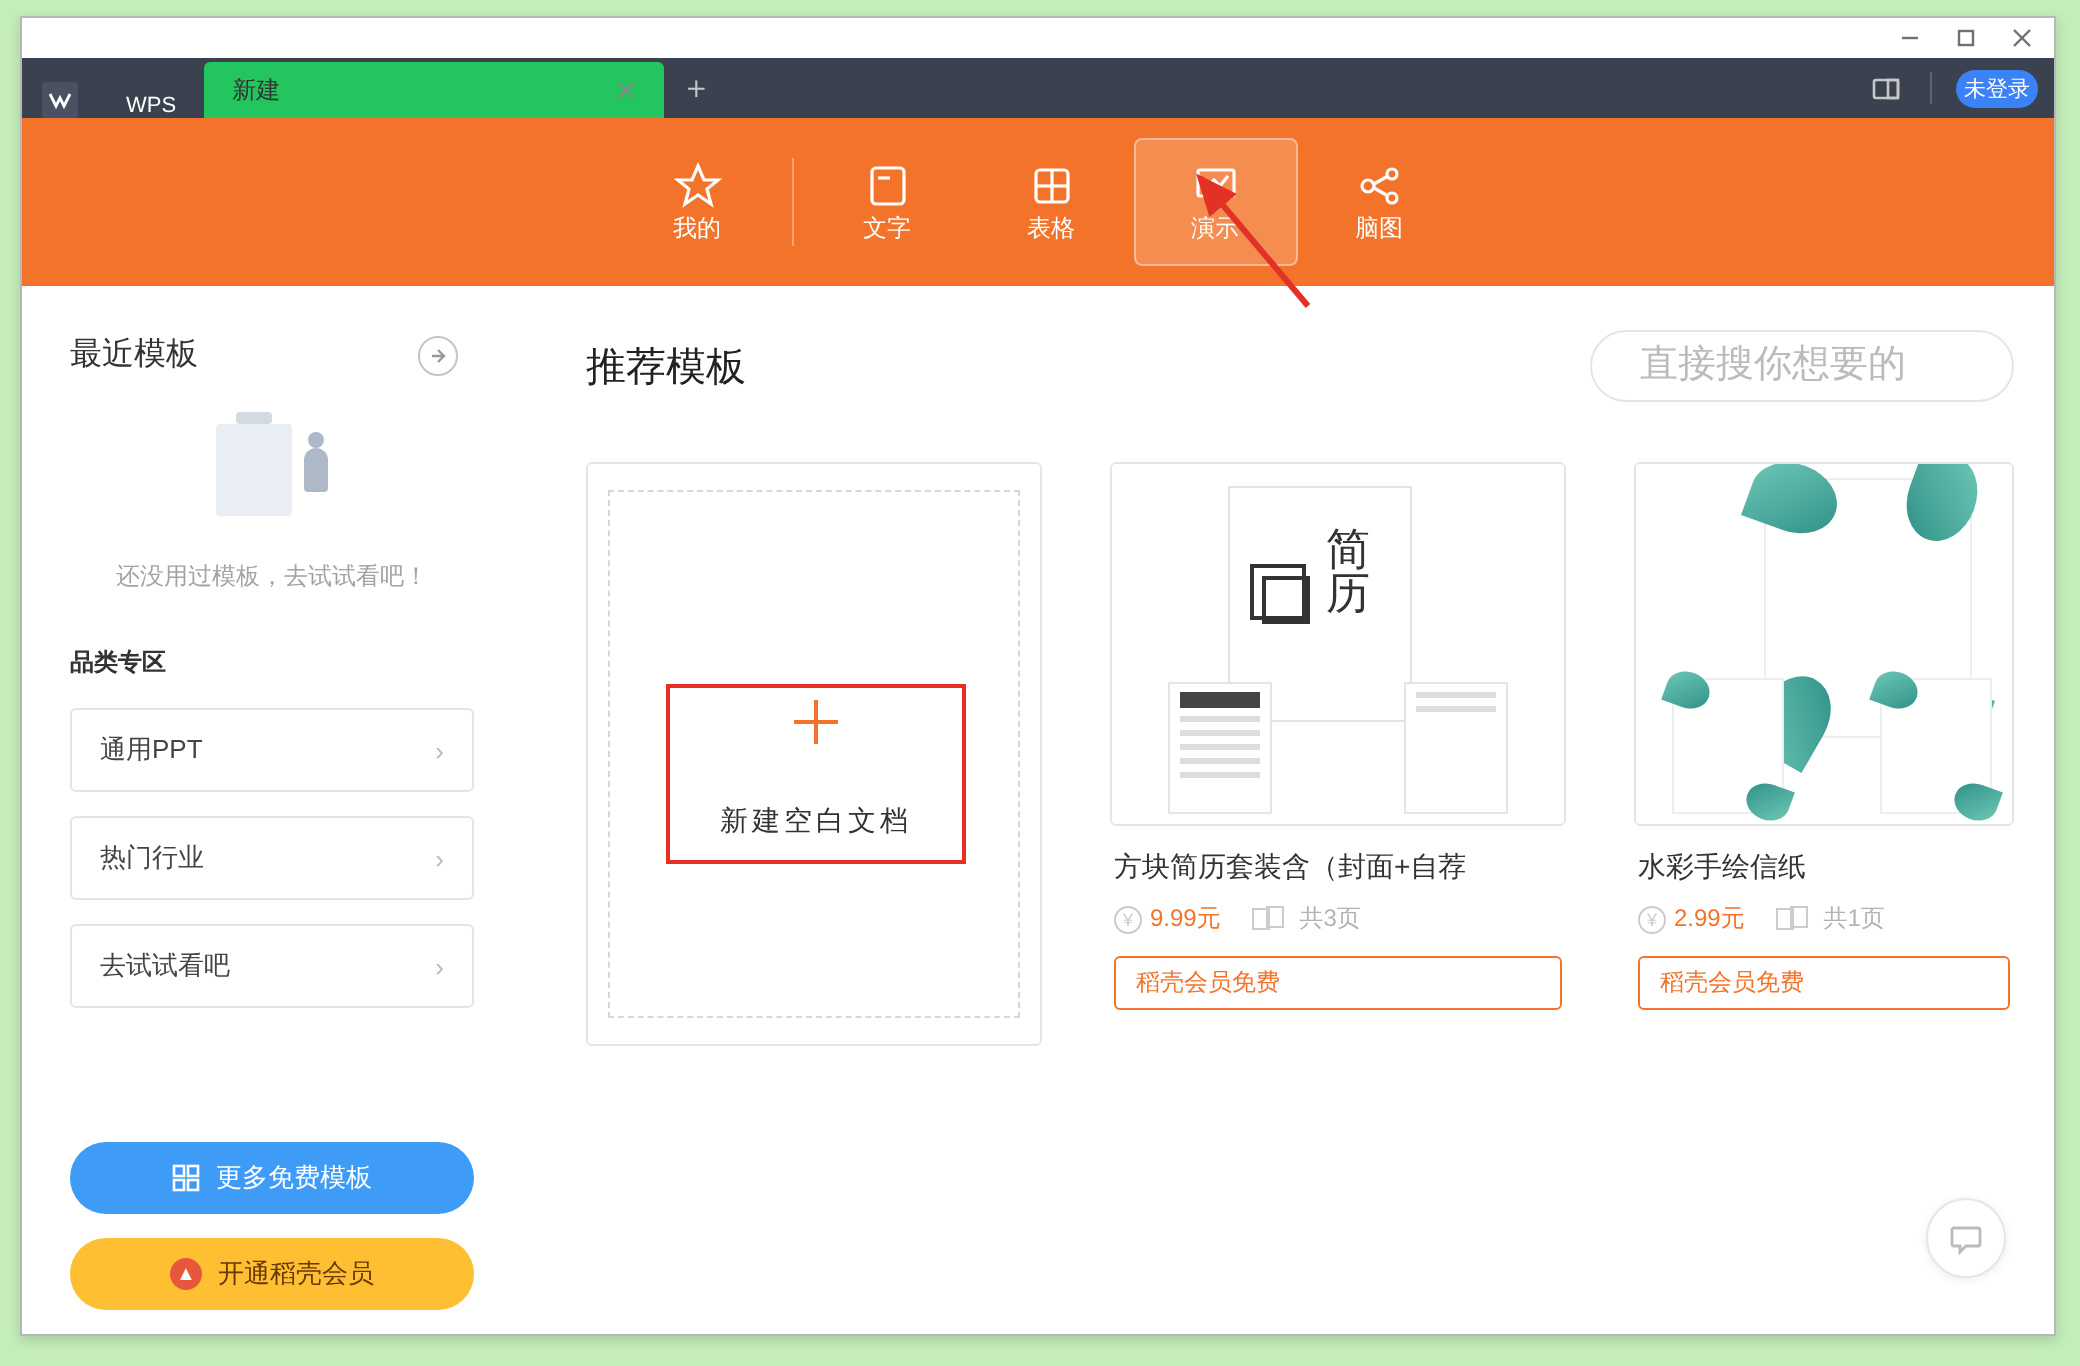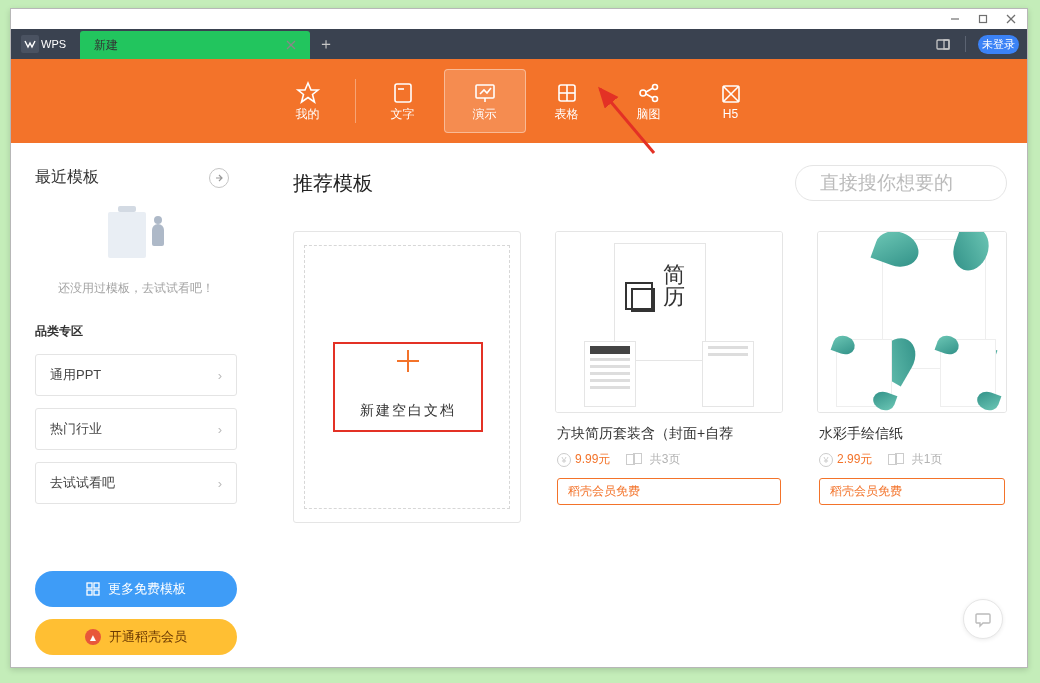--- a/index.html
+++ b/index.html
@@ -37,23 +37,23 @@
   .winbtn.close { font-size: 14px; }
   
   .tabstrip {
     height: 30px;
     background: #3a4250;
     display: flex;
     align-items: stretch;
     position: relative;
   }
   .brand {
-    display: flex; align-items: center;
+    display: flex; align-items: flex-end;
     padding: 0 14px 0 10px;
-    color: #fff; font-size: 11px; gap: 2px;
+    color: #fff; font-size: 11px; gap: 24px;
   }
   .brand-logo {
     width: 18px; height: 18px; background:#4a5261; border-radius:2px;
     display:flex; align-items:center; justify-content:center;
   }
   .brand-logo svg{display:block;}
   .tab {
     background: #22c55e;
     color: #333;
     display: flex; align-items: center;
@@ -235,53 +235,45 @@
       <span class="mi-label">我的</span>
     </div>
     <div class="menu-sep"></div>
     <div class="menuitem">
       <svg width="26" height="26" viewBox="0 0 26 26">
           <rect x="5" y="4" width="16" height="18" rx="2"></rect>
           <line x1="8" y1="9" x2="14" y2="9" stroke="#fff"></line>
         </svg>
       <span class="mi-label">文字</span>
     </div>
+    <div class="menuitem">
+      <svg width="26" height="26" viewBox="0 0 26 26">
+          <rect x="5" y="5" width="16" height="16" rx="2"></rect>
+          <line x1="5" y1="13" x2="21" y2="13"></line>
+          <line x1="13" y1="5" x2="13" y2="21"></line>
+        </svg>
+      <span class="mi-label">表格</span>
+    </div>
     <div class="menuitem active">
       <svg width="26" height="26" viewBox="0 0 26 26">
           <rect x="4" y="5" width="18" height="13" rx="1"></rect>
           <path d="M8 14 L12 10 L15 13 L19 8"></path>
           <line x1="13" y1="18" x2="13" y2="22"></line>
         </svg>
       <span class="mi-label">演示</span>
-    </div>
-    <div class="menuitem">
-      <svg width="26" height="26" viewBox="0 0 26 26">
-          <rect x="5" y="5" width="16" height="16" rx="2"></rect>
-          <line x1="5" y1="13" x2="21" y2="13"></line>
-          <line x1="13" y1="5" x2="13" y2="21"></line>
-        </svg>
-      <span class="mi-label">表格</span>
     </div>
     <div class="menuitem">
       <svg width="26" height="26" viewBox="0 0 26 26">
           <circle cx="7" cy="13" r="3"></circle>
           <circle cx="19" cy="7" r="2.5"></circle>
           <circle cx="19" cy="19" r="2.5"></circle>
           <line x1="10" y1="12" x2="17" y2="8"></line>
           <line x1="10" y1="14" x2="17" y2="18"></line>
         </svg>
       <span class="mi-label">脑图</span>
-    </div>
-    <div class="menuitem">
-      <svg width="26" height="26" viewBox="0 0 26 26">
-          <rect x="5" y="5" width="16" height="16" rx="2"></rect>
-          <line x1="5" y1="5" x2="21" y2="21"></line>
-          <line x1="21" y1="5" x2="5" y2="21"></line>
-        </svg>
-      <span class="mi-label">H5</span>
     </div>
   </div>
 
   <div class="body">
     <div class="sidebar">
       <div class="recent-head">
         <h3>最近模板</h3>
         <span class="arrow-circ">
           <svg width="10" height="10" viewBox="0 0 10 10">
               <path d="M2 5 H8 M5 2 L8 5 L5 8" fill="none" stroke="#999" stroke-width="1.2"></path>

